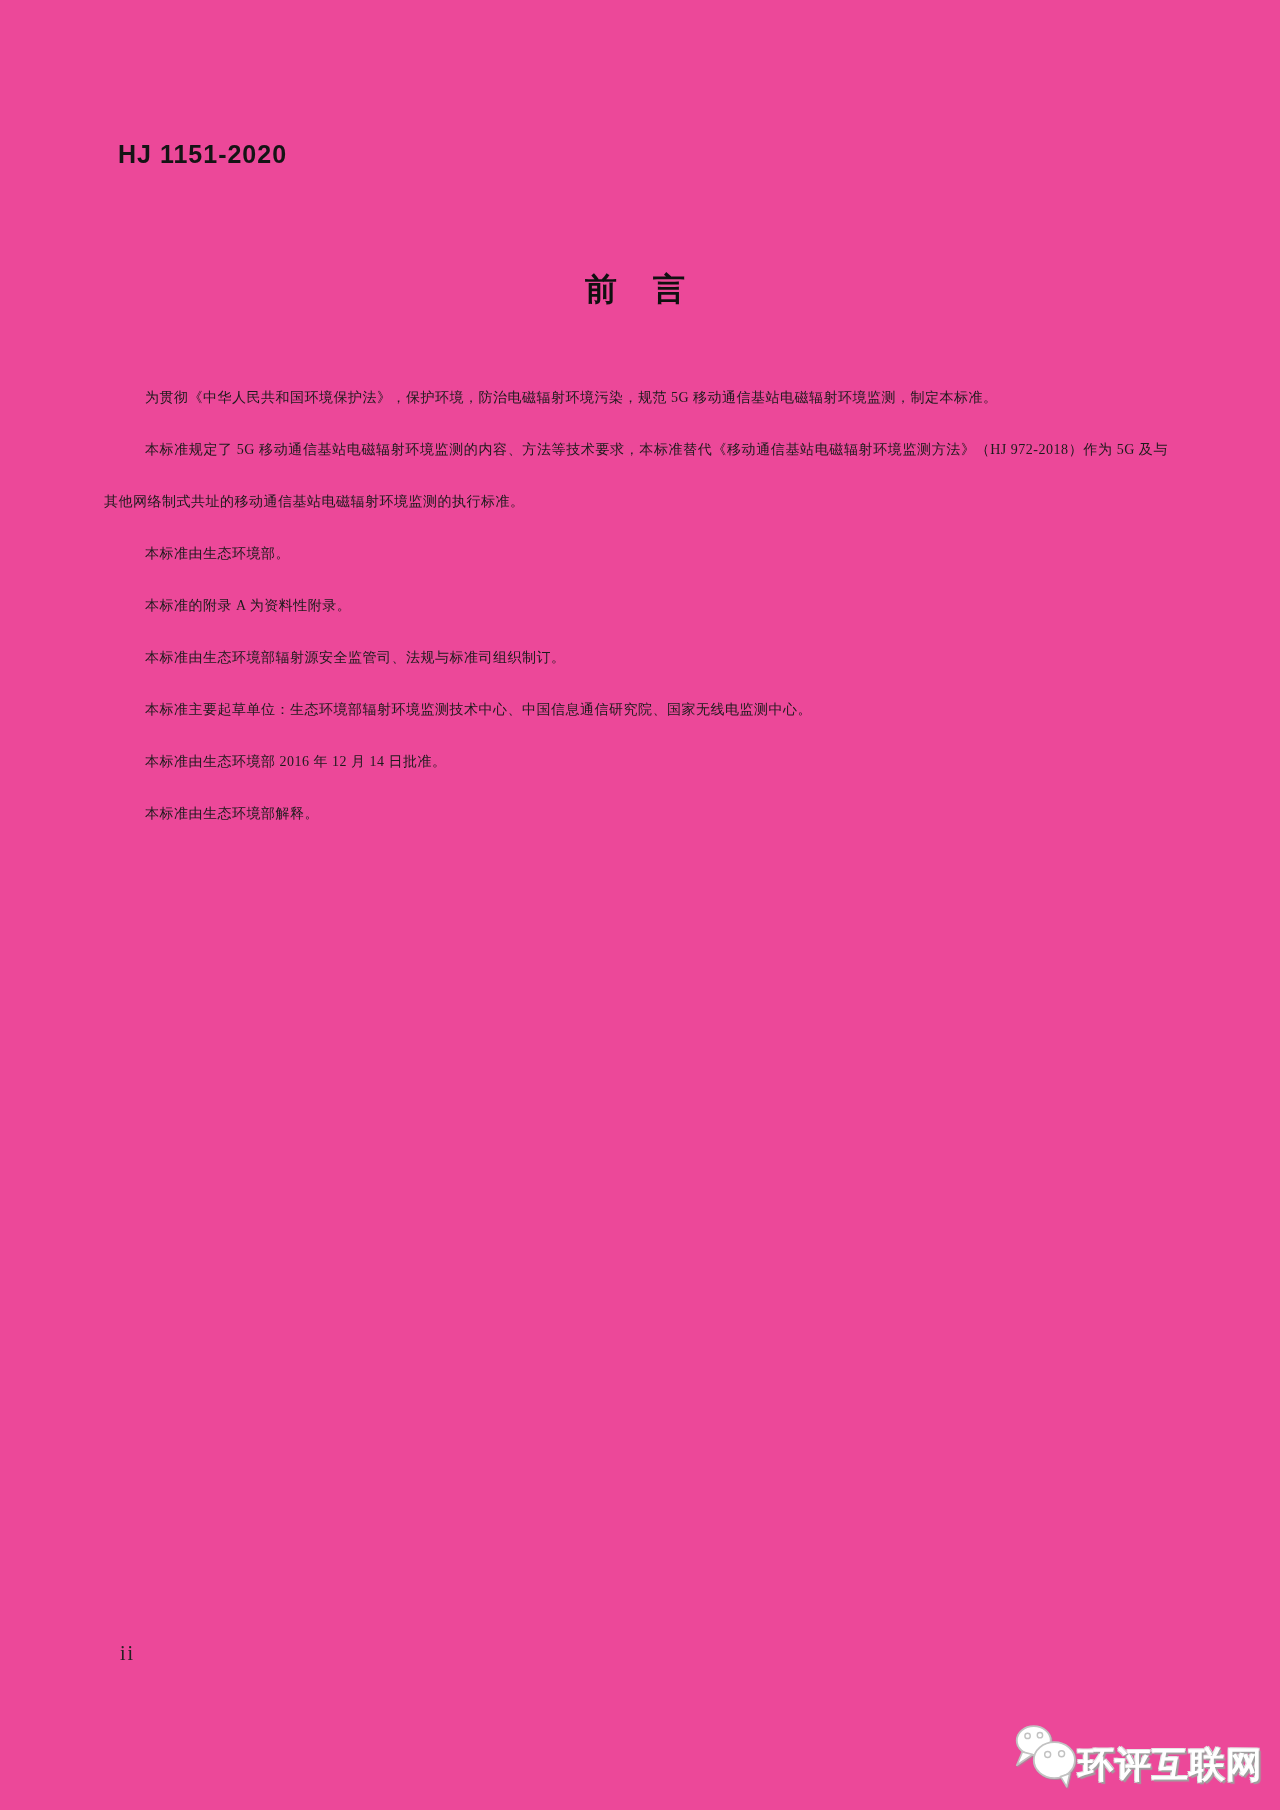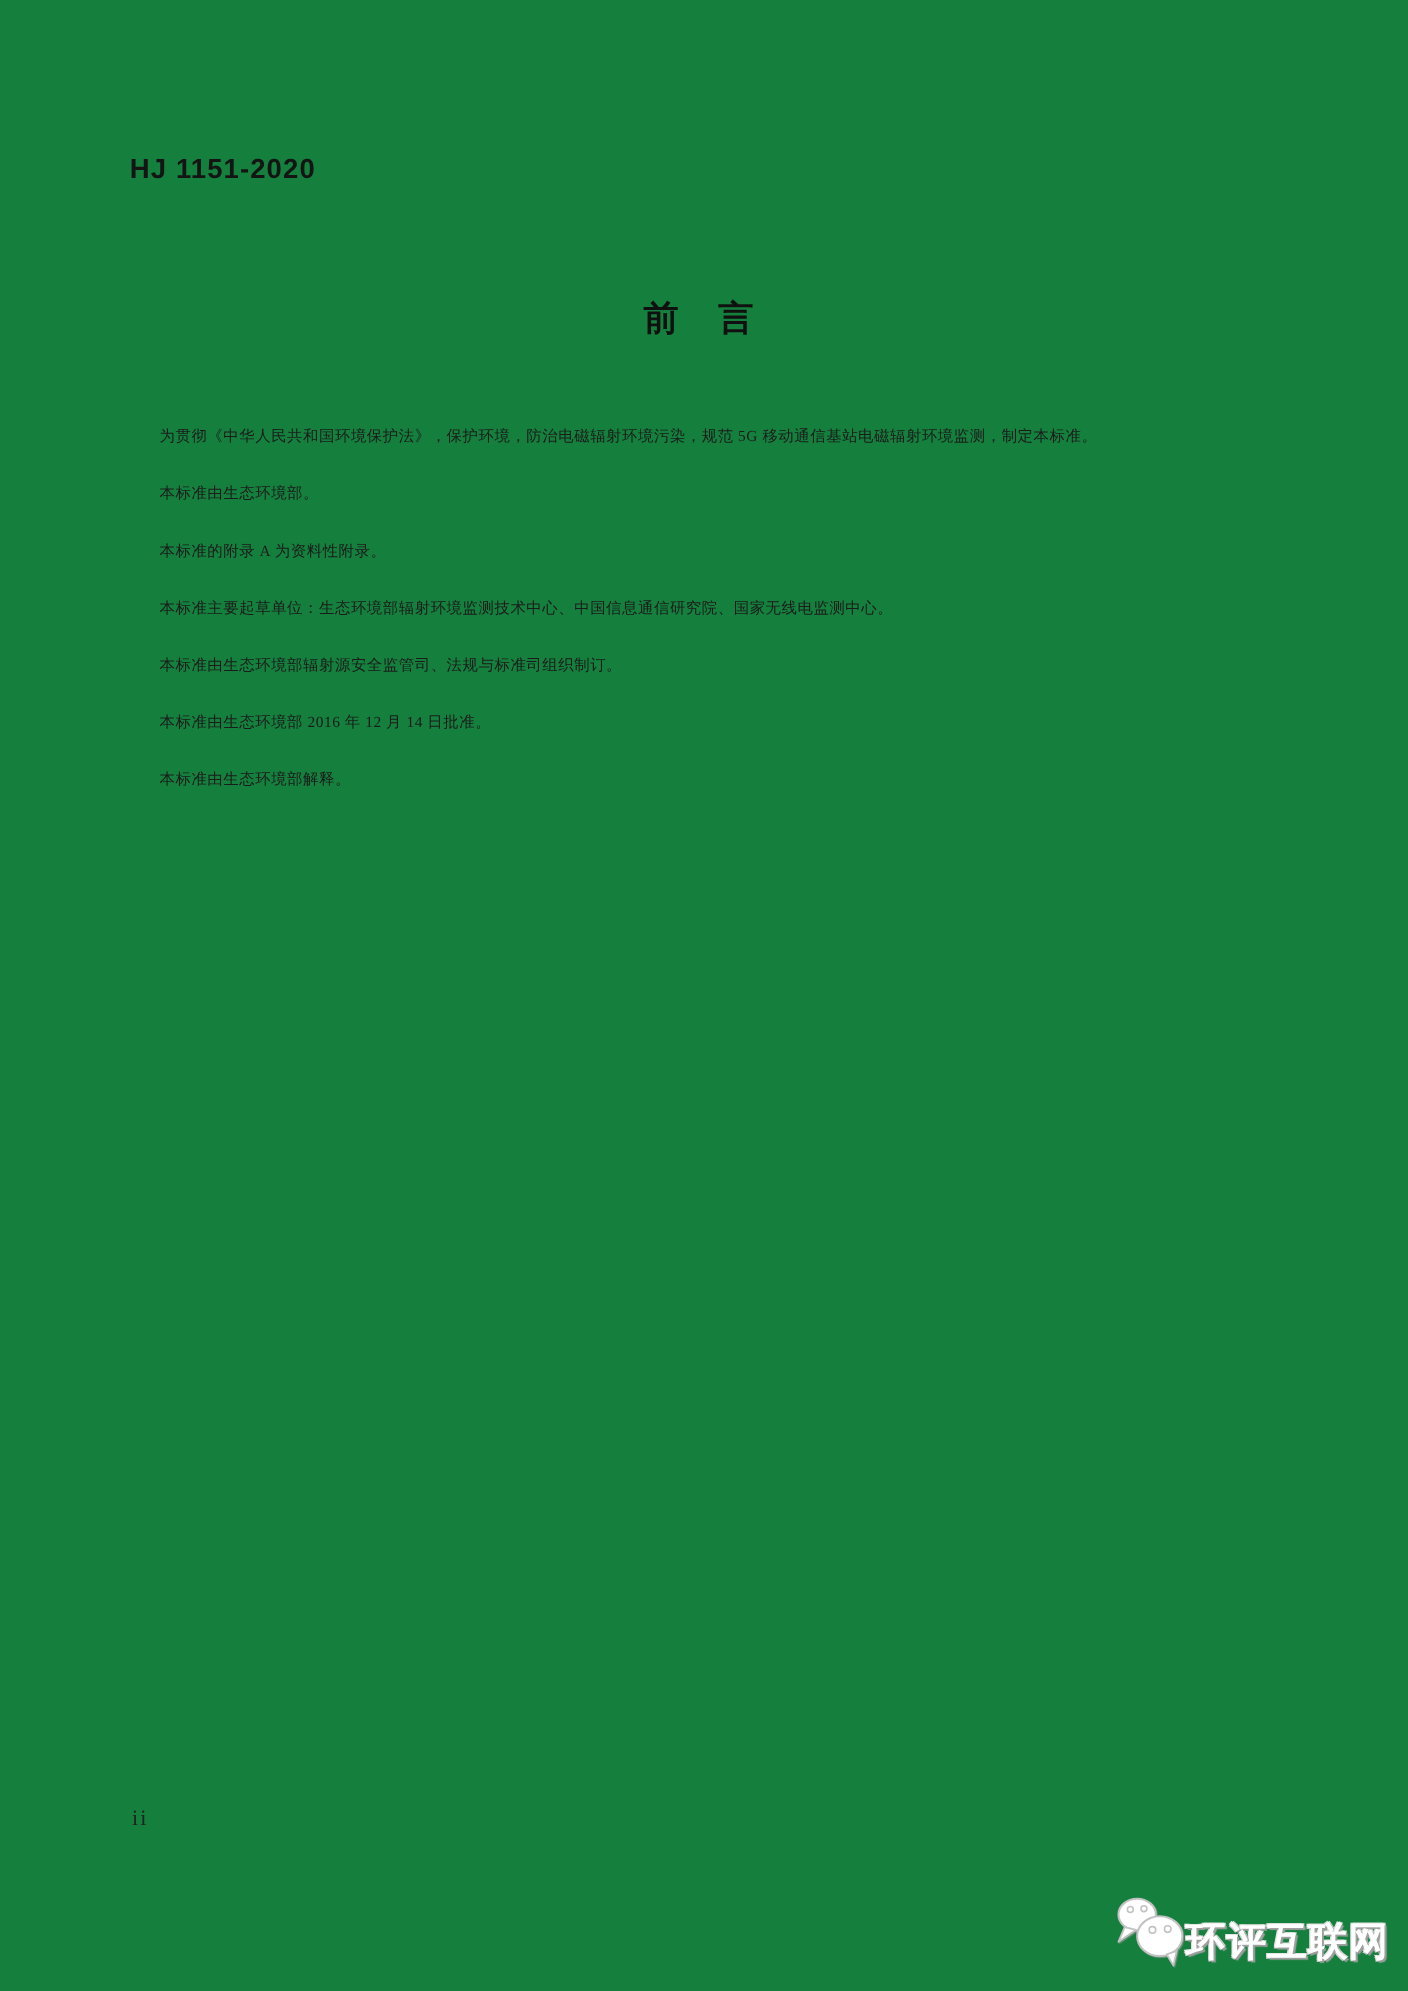--- a/index.html
+++ b/index.html
@@ -4,21 +4,21 @@
 <style>
   html, body {
     margin: 0;
     padding: 0;
     background: #ffffff;
   }
   .page {
     position: relative;
     width: 1280px;
     height: 1810px;
-    background: #15803d;
+    background: #ec4899;
     overflow: hidden;
     font-family: "Liberation Serif", "DejaVu Serif", serif;
     color: #1b1b1b;
   }
   .doc-number {
     position: absolute;
     left: 118px;
     top: 140px;
     font-family: "Liberation Sans", "DejaVu Sans", sans-serif;
     font-weight: 600;
@@ -95,24 +95,25 @@
 <body>
 
 <div class="page">
 
   <div class="doc-number">HJ 1151-2020</div>
 
   <div class="doc-title">前　言</div>
 
   <div class="doc-body">
     <p>为贯彻《中华人民共和国环境保护法》，保护环境，防治电磁辐射环境污染，规范 5G 移动通信基站电磁辐射环境监测，制定本标准。</p>
+    <p>本标准规定了 5G 移动通信基站电磁辐射环境监测的内容、方法等技术要求，本标准替代《移动通信基站电磁辐射环境监测方法》（HJ 972-2018）作为 5G 及与其他网络制式共址的移动通信基站电磁辐射环境监测的执行标准。</p>
     <p>本标准由生态环境部。</p>
     <p>本标准的附录 A 为资料性附录。</p>
+    <p>本标准由生态环境部辐射源安全监管司、法规与标准司组织制订。</p>
     <p>本标准主要起草单位：生态环境部辐射环境监测技术中心、中国信息通信研究院、国家无线电监测中心。</p>
-    <p>本标准由生态环境部辐射源安全监管司、法规与标准司组织制订。</p>
     <p>本标准由生态环境部 2016 年 12 月 14 日批准。</p>
     <p>本标准由生态环境部解释。</p>
   </div>
 
   <div class="page-number">ii</div>
 
   <div class="watermark">
     <svg class="watermark-icon" viewBox="0 0 66 66" xmlns="http://www.w3.org/2000/svg">
 
       <ellipse cx="25" cy="18" rx="16.5" ry="14" fill="#ffffff" stroke="#c2c2c2" stroke-width="1.8"></ellipse>

